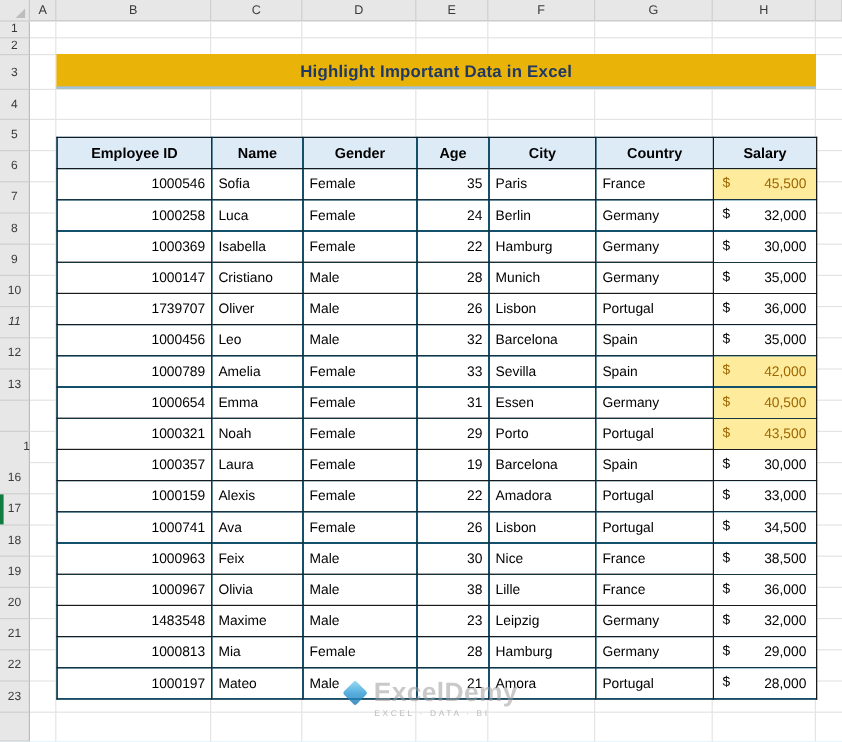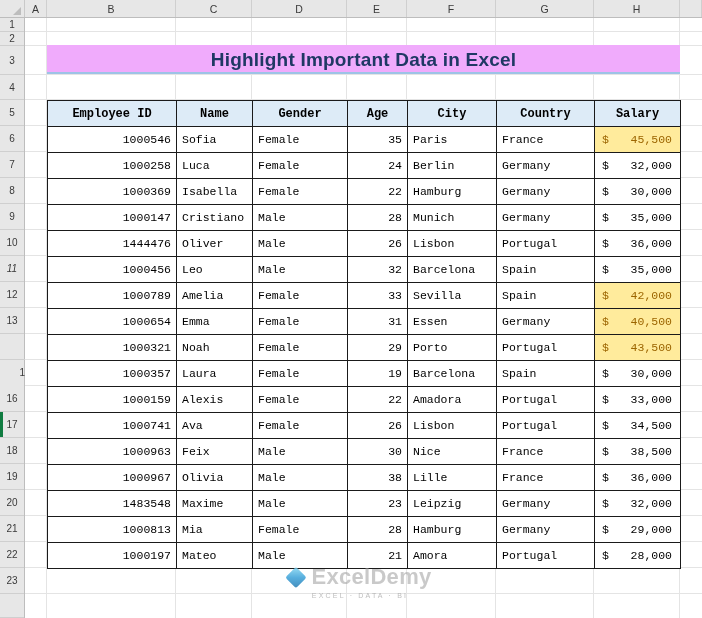--- a/index.html
+++ b/index.html
@@ -22,28 +22,28 @@
            border-bottom:1px solid #CFCFCF;box-sizing:border-box;position:relative;}
   .rowcell.active::before{content:"";position:absolute;left:0;top:0;bottom:0;width:3px;
            background:var(--active-row-accent,#107C41);}
 
   .gridarea{position:relative;flex:1;height:600px;overflow:hidden;background:#fff;}
   .vline{position:absolute;top:0;width:1px;height:600px;background:#E4E4E4;z-index:0;}
   .hline{position:absolute;left:0;height:1px;width:100%;background:#E4E4E4;z-index:0;}
 
   
   .title-cell{position:absolute;left:22px;top:27px;width:633px;height:29px;line-height:29px;
-              text-align:center;font-size:19px;font-weight:bold;letter-spacing:.2px;
-              color:var(--title-text,#1F3864);background:#f0abfc;z-index:2;}
+              text-align:center;font-size:14px;font-weight:bold;letter-spacing:.2px;
+              color:var(--title-text,#1F3864);background:#eab308;z-index:2;}
   .title-underline{position:absolute;left:22px;top:54px;width:633px;height:2px;
               background:var(--title-underline,#9DC3E6);z-index:3;}
 
   
-  .dtable{position:absolute;left:22px;top:82px;width:633px;border-collapse:collapse;
-          table-layout:fixed;z-index:2;background:#0ea5e9;font-family:Liberation Mono, monospace;}
+  .dtable{position:absolute;left:22px;top:96px;width:633px;border-collapse:collapse;
+          table-layout:fixed;z-index:2;background:#0ea5e9;}
   .dtable th,.dtable td{border:1px solid #1a1a1a;height:26px;padding:0 5px;font-size:11.5px;
           color:#000;white-space:nowrap;overflow:hidden;vertical-align:middle;background:#fff;box-sizing:border-box;}
   .dtable th{background:var(--table-header-bg,#DDEBF7);font-weight:bold;text-align:center;font-size:12px;}
   td.c-id,td.c-age{text-align:right;}
   td.c-name,td.c-gender,td.c-city,td.c-country{text-align:left;}
   td.c-salary{text-align:right;position:relative;padding-left:18px;padding-right:8px;}
   td.c-salary .cur{position:absolute;left:7px;top:0;line-height:25px;}
   td.c-salary.hl{background:var(--highlight-bg,#FFEB9C);}
   td.c-salary.hl .cur,td.c-salary.hl .val{color:var(--highlight-text,#9C6500);}
 
@@ -212,21 +212,21 @@
     <td class="c-age">28</td>
     <td class="c-city">Munich</td>
     <td class="c-country">Germany</td>
     <td class="c-salary">
       <span class="cur">$</span>
       <span class="val">35,000</span>
     </td>
   </tr>
 
   <tr>
-    <td class="c-id">1444476</td>
+    <td class="c-id">1739707</td>
     <td class="c-name">Oliver</td>
     <td class="c-gender">Male</td>
     <td class="c-age">26</td>
     <td class="c-city">Lisbon</td>
     <td class="c-country">Portugal</td>
     <td class="c-salary">
       <span class="cur">$</span>
       <span class="val">36,000</span>
     </td>
   </tr>

